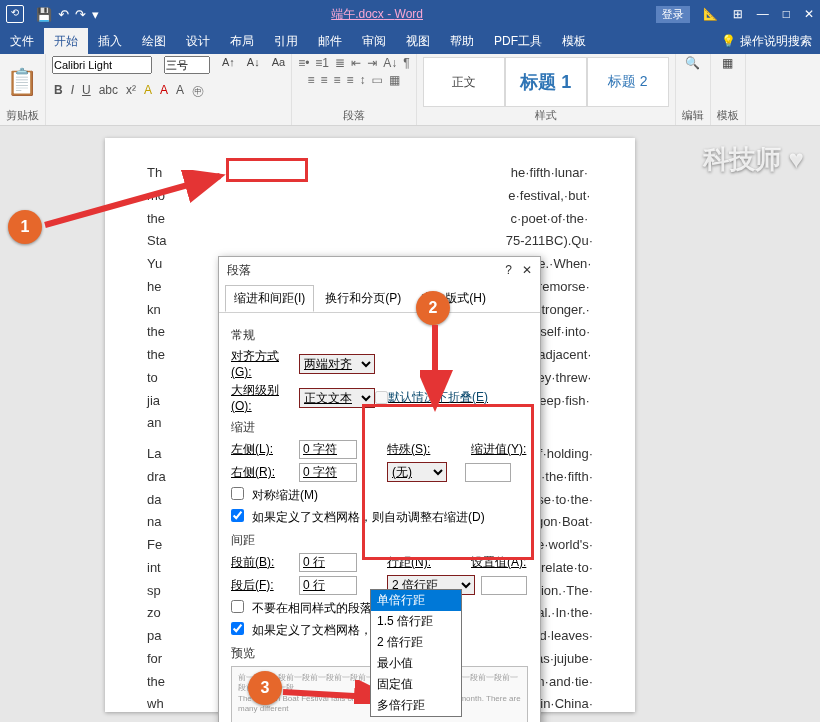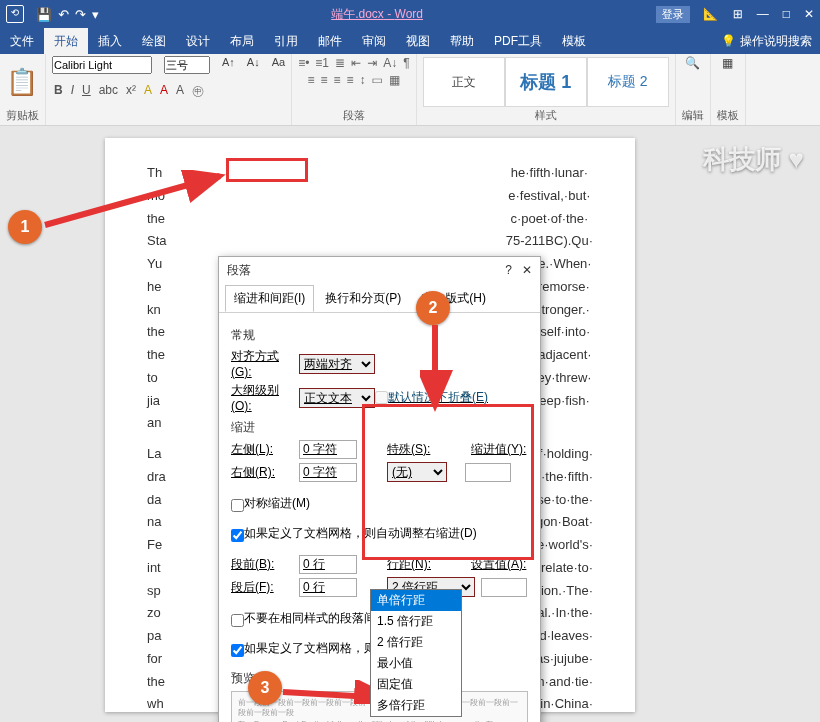--- a/index.html
+++ b/index.html
@@ -51,21 +51,21 @@
   .dialog .body { padding: 8px 12px; }
   .sect { font-size: 12px; color: #333; margin: 6px 0 4px; }
   .row { display: flex; align-items: center; margin: 3px 0; font-size: 12px; text-decoration: underline; }
   .row label { width: 68px; }
   .row input[type=text] { width: 58px; height: 19px; font-size: 12px; padding: 0 3px; border: 1px solid #a9a9a9; }
   .row select { height: 20px; font-size: 12px; border: 1px solid #7f1d1d; }
   .row .sel-w { width: 76px; }
   .row .sel-w2 { width: 60px; }
   .row .lab2 { width: 54px; text-align: left; margin-left: 30px; }
   .row .lab3 { margin-left: 30px; }
-  .cbx { display: flex; gap: 0; align-items: flex-end; margin: 13px 0; font-size: 12px; }
+  .cbx { display: flex; gap: 8px; align-items: flex-start; margin: 5px 0; font-size: 12px; }
   .preview { border: 1px solid #bdbdbd; height: 100px; margin-top: 4px; background: linear-gradient(#f9f9f9,#f9f9f9); font-size: 8px; color: #9c9c9c; padding: 6px; line-height: 1.3; }
 
   .dropdown { position: absolute; left: 370px; top: 463px; width: 92px; background: #fff; border: 1px solid #767676; z-index: 5; font-size: 12px; }
   .dropdown .itm { padding: 2px 6px; cursor: pointer; }
   .dropdown .itm.sel { background: #0078d7; color: #fff; }
 
   .redbox { position: absolute; border: 3px solid #e43434; pointer-events: none; }
   .rb1 { left: 226px; top: 158px; width: 82px; height: 24px; }
   .rb2 { left: 362px; top: 404px; width: 172px; height: 156px; }
   .rb3 { left: 396px; top: 688px; width: 63px; height: 25px; }
@@ -295,20 +295,21 @@
       </div>
       <div class="cbx">
           <input type="checkbox" style="">
           <span>对称缩进(M)</span>
         </div>
       <div class="cbx">
           <input type="checkbox" checked="" style="">
           <span>如果定义了文档网格，则自动调整右缩进(D)</span>
         </div>
 
+      <div class="sect">间距</div>
       <div class="row">
         <label>段前(B):</label>
         <input type="text" value="0 行" style="">
         <span class="lab2">行距(N):</span>
         <span class="lab3">设置值(A):</span>
       </div>
       <div class="row">
         <label>段后(F):</label>
         <input type="text" value="0 行" style="">
         <select style="margin-left:30px;width:88px"><option>2 倍行距</option></select>

